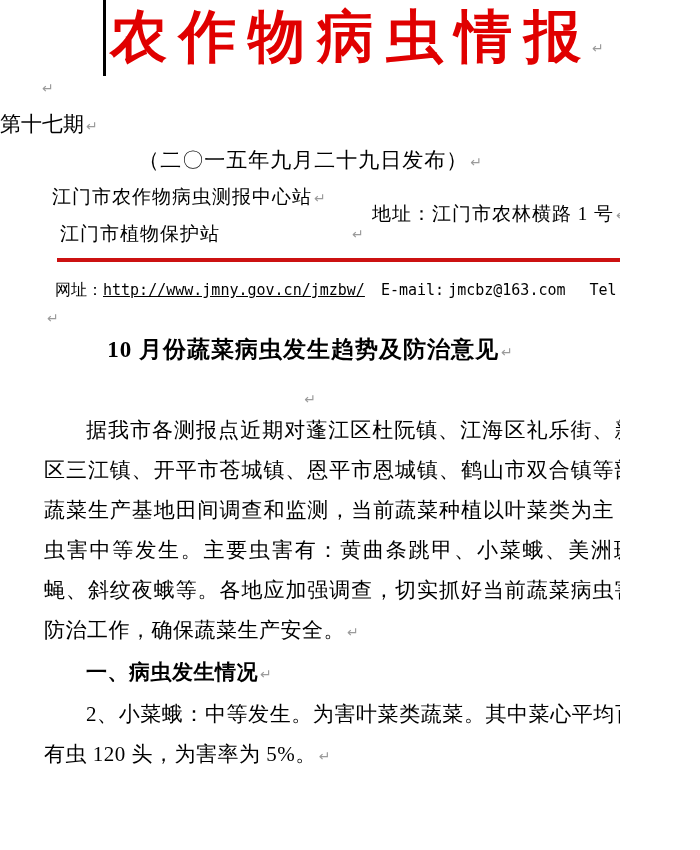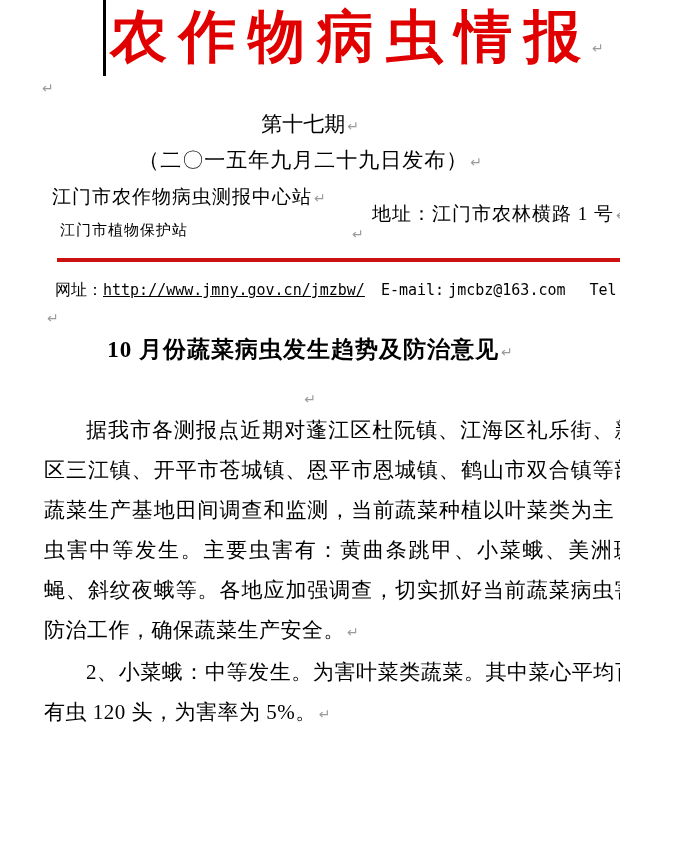--- a/index.html
+++ b/index.html
@@ -28,26 +28,26 @@
   
   .pmark{
     color:var(--mark-gray);
     font-family:"DejaVu Sans",sans-serif;
     font-size:14px;font-weight:normal;letter-spacing:0;
   }
   .pmark.abs{position:absolute;}
   .pmark.inline{margin-left:2px;vertical-align:baseline;}
 
   
-  .issue-no{position:absolute;left:0;top:110px;width:100%;text-align:center;font-size:21px;white-space:nowrap;}
+  .issue-no{position:absolute;left:0;top:110px;width:100%;text-align:left;font-size:21px;white-space:nowrap;}
   .issue-date{position:absolute;left:0;top:146px;width:100%;text-align:center;font-size:21px;letter-spacing:1px;white-space:nowrap;}
 
   
   .org1{position:absolute;left:52px;top:184px;font-size:19px;letter-spacing:1px;white-space:nowrap;}
-  .org2{position:absolute;left:60px;top:221px;font-size:15px;letter-spacing:1px;white-space:nowrap;}
+  .org2{position:absolute;left:60px;top:221px;font-size:19px;letter-spacing:1px;white-space:nowrap;}
   .address{position:absolute;left:372px;top:201px;font-size:19px;letter-spacing:1px;white-space:nowrap;}
 
   .red-rule{position:absolute;left:57px;top:258px;width:598px;height:4px;background:var(--rule-red);}
 
   
   .contact{position:absolute;left:55px;top:280px;font-size:16px;white-space:nowrap;}
   .contact .lat{font-family:"DejaVu Sans Mono","Liberation Mono",monospace;font-size:15px;}
   .contact .gap-sm{margin-right:16px;text-decoration:underline;}
   .contact .gap-lg{margin-right:24px;}
 
@@ -90,16 +90,17 @@
   <div class="contact">
     <span>网址：</span><span class="lat gap-sm">http://www.jmny.gov.cn/jmzbw/</span><span class="lat">E-mail:</span>&nbsp;<span class="lat gap-lg">jmcbz@163.com</span><span class="lat">Tel:3887683</span><span class="pmark inline">↵</span>
   </div>
   <span class="pmark abs" style="left:47px;top:310px;">↵</span>
 
   <div class="article-title"><span>10 月份蔬菜病虫发生趋势及防治意见</span><span class="pmark inline">↵</span></div>
   <div class="mid-mark-line"><span class="pmark">↵</span></div>
 
   <div class="body-block">
     <p><span>据我市各测报点近期对蓬江区杜阮镇、江海区礼乐街、新会区三江镇、开平市苍城镇、恩平市恩城镇、鹤山市双合镇等部分蔬菜生产基地田间调查和监测，当前蔬菜种植以叶菜类为主，病虫害中等发生。主要虫害有：黄曲条跳甲、小菜蛾、美洲斑潜蝇、斜纹夜蛾等。各地应加强调查，切实抓好当前蔬菜病虫害的防治工作，确保蔬菜生产安全。</span><span class="pmark inline">↵</span></p>
+    <div class="section-heading"><span>一、病虫发生情况</span><span class="pmark inline">↵</span></div>
     <p><span>2、小菜蛾：中等发生。为害叶菜类蔬菜。其中菜心平均百叶有虫 120 头，为害率为 5%。</span><span class="pmark inline">↵</span></p>
   </div>
 
 </div>
 
 </body></html>

